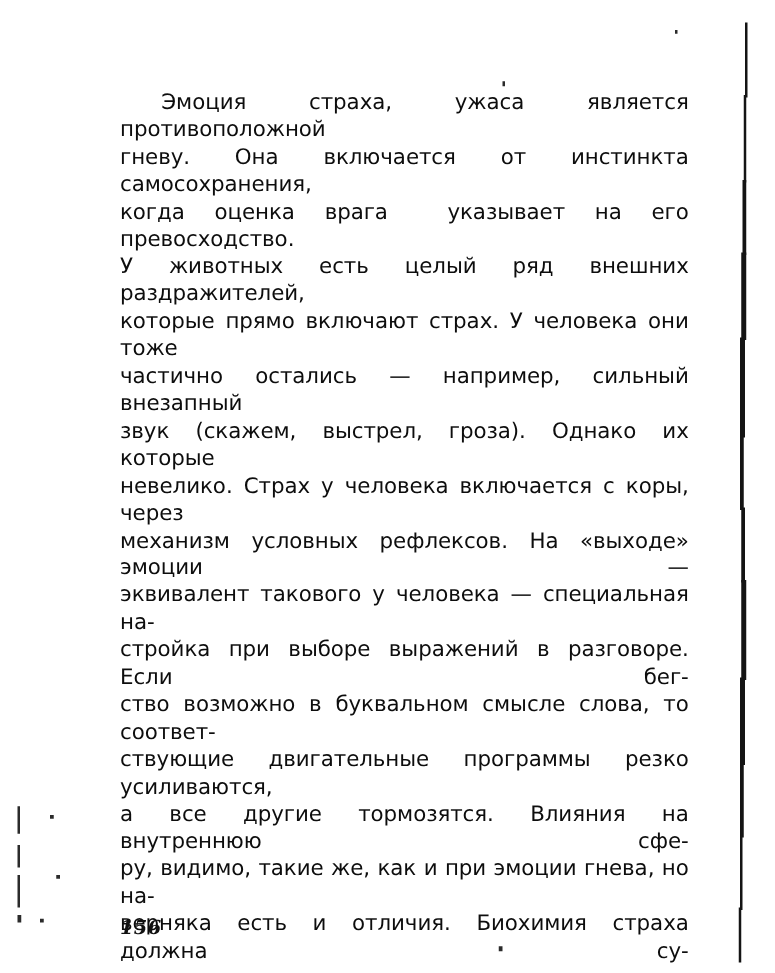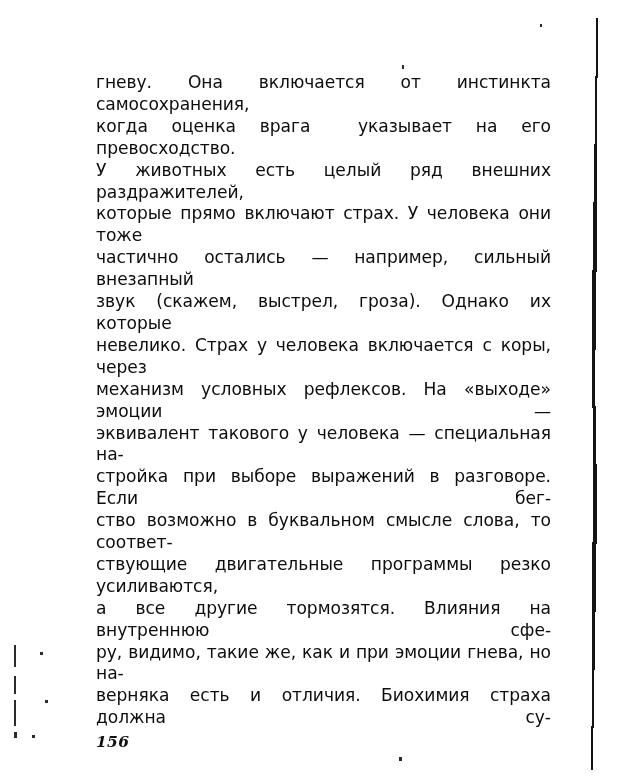--- a/index.html
+++ b/index.html
@@ -109,20 +109,21 @@
   <div class="speck" style="left:14px;  top:700px; width:2px; height:26px;"></div>
   <div class="speck" style="left:14px;  top:732px; width:3px; height:6px;"></div>
   <div class="speck" style="left:32px;  top:735px; width:3px; height:3px;"></div>
   <div class="speck" style="left:40px;  top:652px; width:3px; height:3px;"></div>
   <div class="speck" style="left:45px;  top:700px; width:3px; height:3px;"></div>
   <div class="speck" style="left:399px; top:757px; width:3px; height:4px;"></div>
 
   <div class="text-block">
 
     <p class="para">
+      <span class="line indent">Эмоция страха, ужаса является противоположной</span>
       <span class="line">гневу. Она включается от инстинкта самосохранения,</span>
       <span class="line">когда оценка врага  указывает на его превосходство.</span>
       <span class="line">У животных есть целый ряд внешних раздражителей,</span>
       <span class="line">которые прямо включают страх. У человека они тоже</span>
       <span class="line">частично остались — например, сильный внезапный</span>
       <span class="line">звук (скажем, выстрел, гроза). Однако их которые</span>
       <span class="line">невелико. Страх у человека включается с коры, через</span>
       <span class="line">механизм условных рефлексов. На «выходе» эмоции —</span>
       <span class="line">эквивалент такового у человека — специальная на-</span>
       <span class="line">стройка при выборе выражений в разговоре. Если бег-</span>

